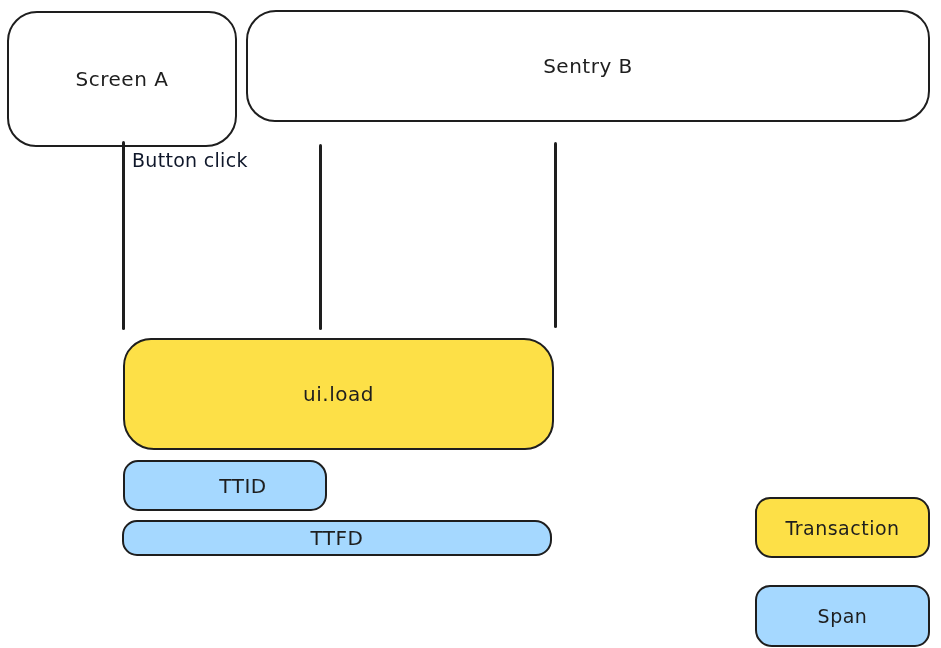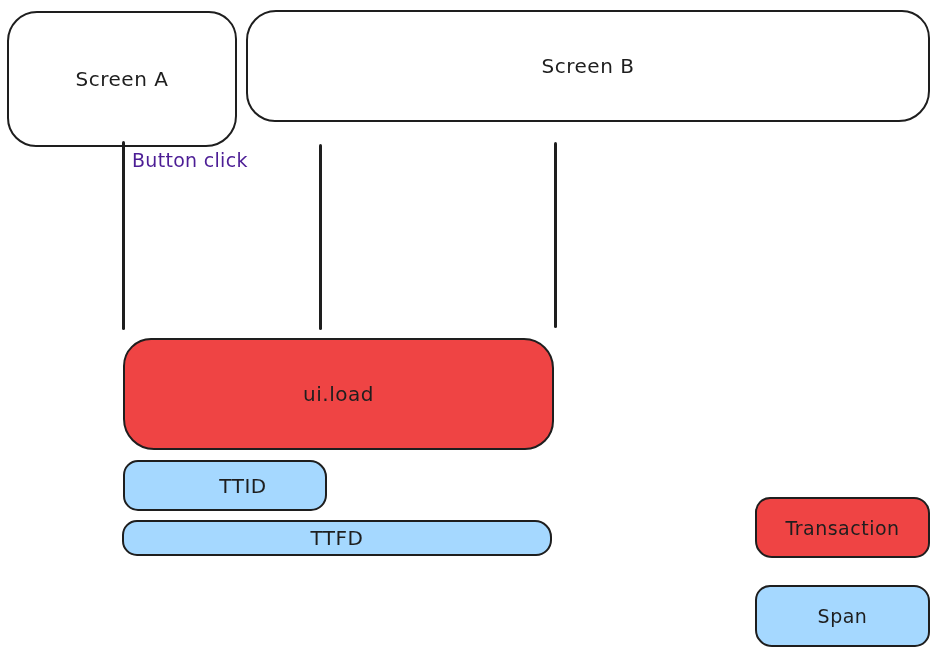--- a/index.html
+++ b/index.html
@@ -35,34 +35,34 @@
     border-radius: 28px 30px 29px 31px;
   }
   .small-bar {
     border-radius: 15px 17px 16px 15px;
   }
   .legend-box {
     border-radius: 15px 16px 15px 17px;
     font-size: 19px;
     text-align: center;
   }
-  .fill-green { background: #ef4444; }
+  .fill-green { background: #fde047; }
   .fill-blue  { background: #a5d8ff; }
   .vline {
     position: absolute;
     width: 3px;
     background: #1e1e1e;
     border-radius: 2px;
   }
   .event-label {
     position: absolute;
     font-size: 19px;
     letter-spacing: 0.3px;
     white-space: nowrap;
-    color: #4c1d95;
+    color: #0f172a;
   }
   
   #screen-a { left: 7px;   top: 11px;  width: 230px; height: 136px; }
   #screen-b { left: 246px; top: 10px;  width: 684px; height: 112px; }
 
   #event-line-1 { left: 122px; top: 141px; height: 189px; }
   #event-line-2 { left: 319px; top: 144px; height: 186px; }
   #event-line-3 { left: 554px; top: 142px; height: 186px; }
 
   #event-label-1 { left: 132px; top: 149px; }
@@ -78,21 +78,21 @@
 </style>
 </head>
 <body>
 
 <div class="canvas">
 
   <div class="box screen-box" id="screen-a">
     <span>Screen A</span>
   </div>
   <div class="box screen-box" id="screen-b">
-    <span>Screen B</span>
+    <span>Sentry B</span>
   </div>
 
   <div class="vline" id="event-line-1"></div>
   <div class="event-label" id="event-label-1">Button click</div>
 
   <div class="vline" id="event-line-2"></div>
 
   <div class="vline" id="event-line-3"></div>
 
   <div class="box bar fill-green" id="uiload-bar">

